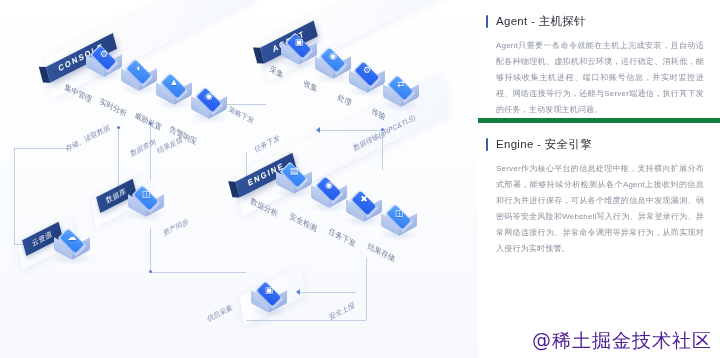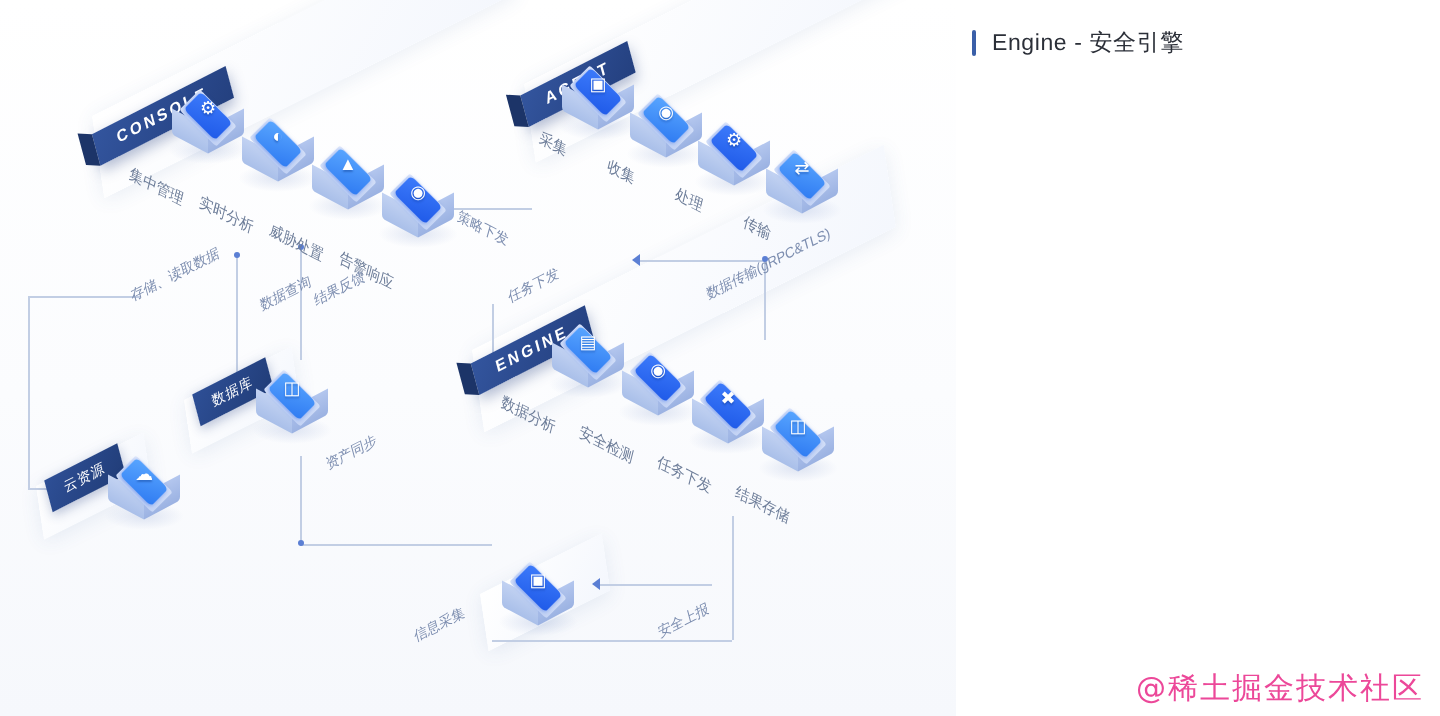--- a/index.html
+++ b/index.html
@@ -136,21 +136,21 @@
   .card p{
     margin:0;font-size:8px;line-height:16px;color:#8a919e;
     text-align:justify;letter-spacing:.2px;
   }
   .card.c-agent{height:118px;}
   .card.c-engine{height:128px;}
   .card.c-console{height:112px;}
 
   .watermark{
     position:absolute;right:8px;bottom:4px;
-    font-size:15px;color:#ec4899;letter-spacing:1px;
+    font-size:19px;color:#4c1d95;letter-spacing:1px;
     font-family:"DejaVu Sans",sans-serif;
     pointer-events:none;
     margin-left:36px;
   }
 </style>
 </head>
 <body>
 
 <div id="root">
 
@@ -370,24 +370,30 @@
       <span>信息采集</span>
     </div>
     <div class="flowlabel" style="left:322px;top:316px;width:42px;">
       <span>安全上报</span>
     </div>
 
   </div>
 
   <div id="panel">
 
+    <div class="card c-agent">
+      <span class="accent"></span>
+      <h3>Agent - 主机探针</h3>
+      <p>Agent只需要一条命令就能在主机上完成安装，且自动适配各种物理机、虚拟机和云环境，运行稳定、消耗低，能够持续收集主机进程、端口和账号信息，并实时监控进程、网络连接等行为，还能与Server端通信，执行其下发的任务，主动发现主机问题。</p>
+    </div>
 
     <div class="card c-engine">
       <span class="accent"></span>
       <h3>Engine - 安全引擎</h3>
+      <p>Server作为核心平台的信息处理中枢，支持横向扩展分布式部署，能够持续分析检测从各个Agent上接收到的信息和行为并进行保存，可从各个维度的信息中发现漏洞、弱密码等安全风险和Webshell写入行为、异常登录行为、异常网络连接行为、异常命令调用等异常行为，从而实现对入侵行为实时预警。</p>
     </div>
 
 
   </div>
 
   <div class="watermark">@稀土掘金技术社区</div>
 
 </div>
 
 </body></html>

